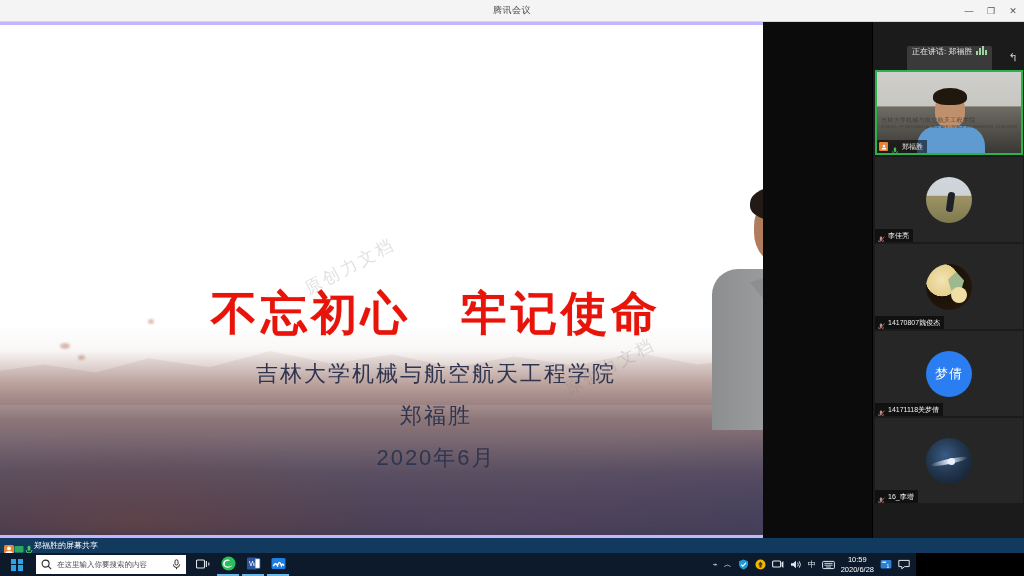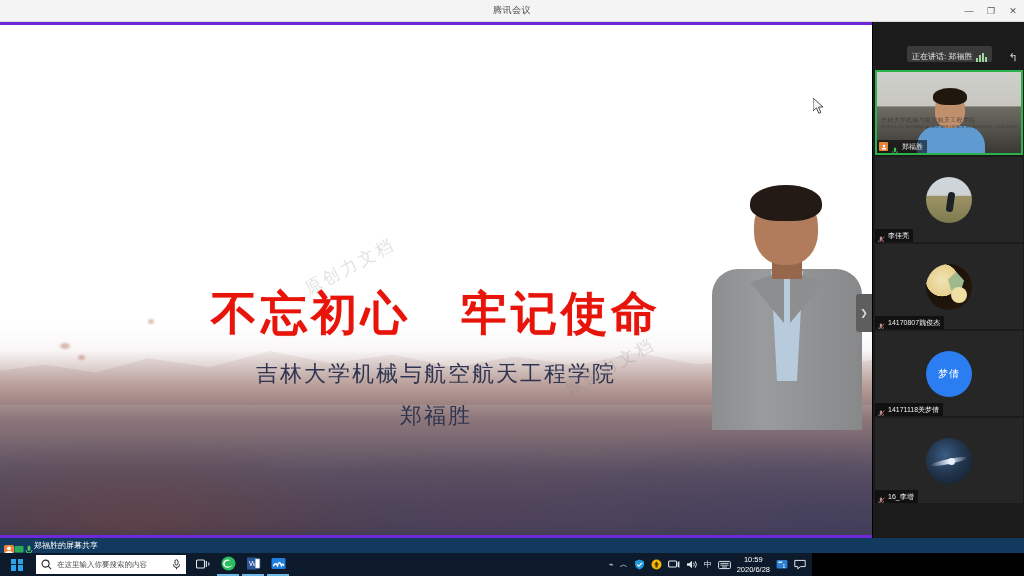--- a/index.html
+++ b/index.html
@@ -28,22 +28,22 @@
   }
 
   
   .appbody{
     position:absolute; left:0; top:22px; width:1024px; height:516px;
     background:#0b0b0b;
   }
 
   
   .stage{
-    position:absolute; left:0; top:0; width:872px; height:516px;
-    background:#6d28d9; overflow:hidden;text-decoration:underline;
+    position:absolute; left:0; top:0; width:763px; height:516px;
+    background:#c4b5fd; overflow:hidden;text-decoration:underline;
   }
   .slide{
     position:absolute; left:0; top:3px; width:872px; height:510px;
     background:#ffffff; overflow:hidden;
   }
   
   .wash{
     position:absolute; left:0; bottom:0; width:100%; height:210px;
     background:
       linear-gradient(to bottom,
@@ -145,23 +145,23 @@
   
   .sidebar{
     position:absolute; left:872px; top:0; width:152px; height:516px;
     background:#1b1b1b; border-left:1px solid #000;
   }
   .speaking-bar{
     position:absolute; left:0; top:24px; width:152px; height:22px;
     display:flex; align-items:center;
   }
   .speaking-pill{
-    position:absolute; left:34px; top:0; height:16px;
+    position:absolute; left:34px; top:0; height:26px;
     background:#3a3a3a; border-radius:2px;
-    display:flex; align-items:flex-end; gap:4px; padding:0 5px;
+    display:flex; align-items:flex-start; gap:4px; padding:0 5px;
   }
   .speaking-pill .txt{ font-size:8px; color:#e6e6e6; white-space:nowrap; }
   .bars{ display:flex; align-items:flex-end; gap:1px; height:9px; }
   .bars i{ display:block; width:2px; background:#9fd3a0; }
   .back-arrow{
     position:absolute; right:4px; top:4px; width:16px; height:14px;
     display:flex; align-items:center; justify-content:center;
     color:#cfcfcf; font-size:11px; cursor:pointer;
   }
 
@@ -211,21 +211,21 @@
   }
   .av-art .sh1{
     position:absolute; left:48%; top:18%; width:16px; height:22px;
     background:#9fb98e; clip-path:polygon(50% 0%,100% 40%,75% 100%,20% 85%,0% 35%);
   }
   .av-art .sh2{
     position:absolute; left:54%; top:52%; width:16px; height:16px;
     background:#f0dfa4; border-radius:50%;
   }
   .av-blue{ background:#2a7ef2; }
-  .av-blue .nm{ color:#fff; font-size:10px; letter-spacing:1px; }
+  .av-blue .nm{ color:#fff; font-size:13px; letter-spacing:1px; }
   .av-space{
     background:radial-gradient(circle at 42% 38%, #3a5c86 0%, #23374f 45%, #101a28 100%);
   }
   .av-space .disc{
     position:absolute; left:9%; top:47%; width:82%; height:5px;
     background:linear-gradient(to right, rgba(220,230,245,0), #e6eefa 50%, rgba(220,230,245,0));
     border-radius:50%; transform:rotate(-12deg);
   }
   .av-space .core{
     position:absolute; left:47%; top:45%; width:7px; height:7px;
@@ -247,21 +247,21 @@
   
   .sharebar{
     position:absolute; left:0; top:538px; width:1024px; height:15px;
     background:#123a5e; display:flex; align-items:center; gap:0; padding:0 4px;
   }
   .sharebar .stxt{ font-size:8px; color:#ffffff; }
   .sb-ico{ width:10px; height:10px; display:block; }
 
   
   .taskbar{
-    position:absolute; left:0; top:553px; width:812px; height:23px;
+    position:absolute; left:0; top:553px; width:916px; height:23px;
     background:#0c1a2b; display:flex; align-items:center;
   }
   .startbtn{
     width:34px; height:23px; display:flex; align-items:center; justify-content:center;
     cursor:pointer;
   }
   .winlogo{ width:12px; height:12px; display:grid; grid-template-columns:1fr 1fr;
     grid-template-rows:1fr 1fr; gap:1.5px; }
   .winlogo i{ display:block; background:#2aa3e8; }
   .searchbox{
@@ -304,20 +304,21 @@
       <div class="speck" style="left:78px;top:330px;width:7px;height:5px;"></div>
       <div class="speck" style="left:148px;top:294px;width:6px;height:5px;"></div>
 
       <div class="slide-title">
         <div>不忘初心　牢记使命</div>
       </div>
 
       <div class="slide-sub">
         <div>吉林大学机械与航空航天工程学院</div>
         <div class="l2">郑福胜</div>
+        <div class="l3">2020年6月</div>
       </div>
 
       <div class="watermark">原创力文档</div>
       <div class="watermark w2">原创力文档</div>
 
       <div class="presenter">
         <div class="p-body"></div>
         <div class="p-shirt"></div>
         <div class="p-collarL"></div>
         <div class="p-collarR"></div>

